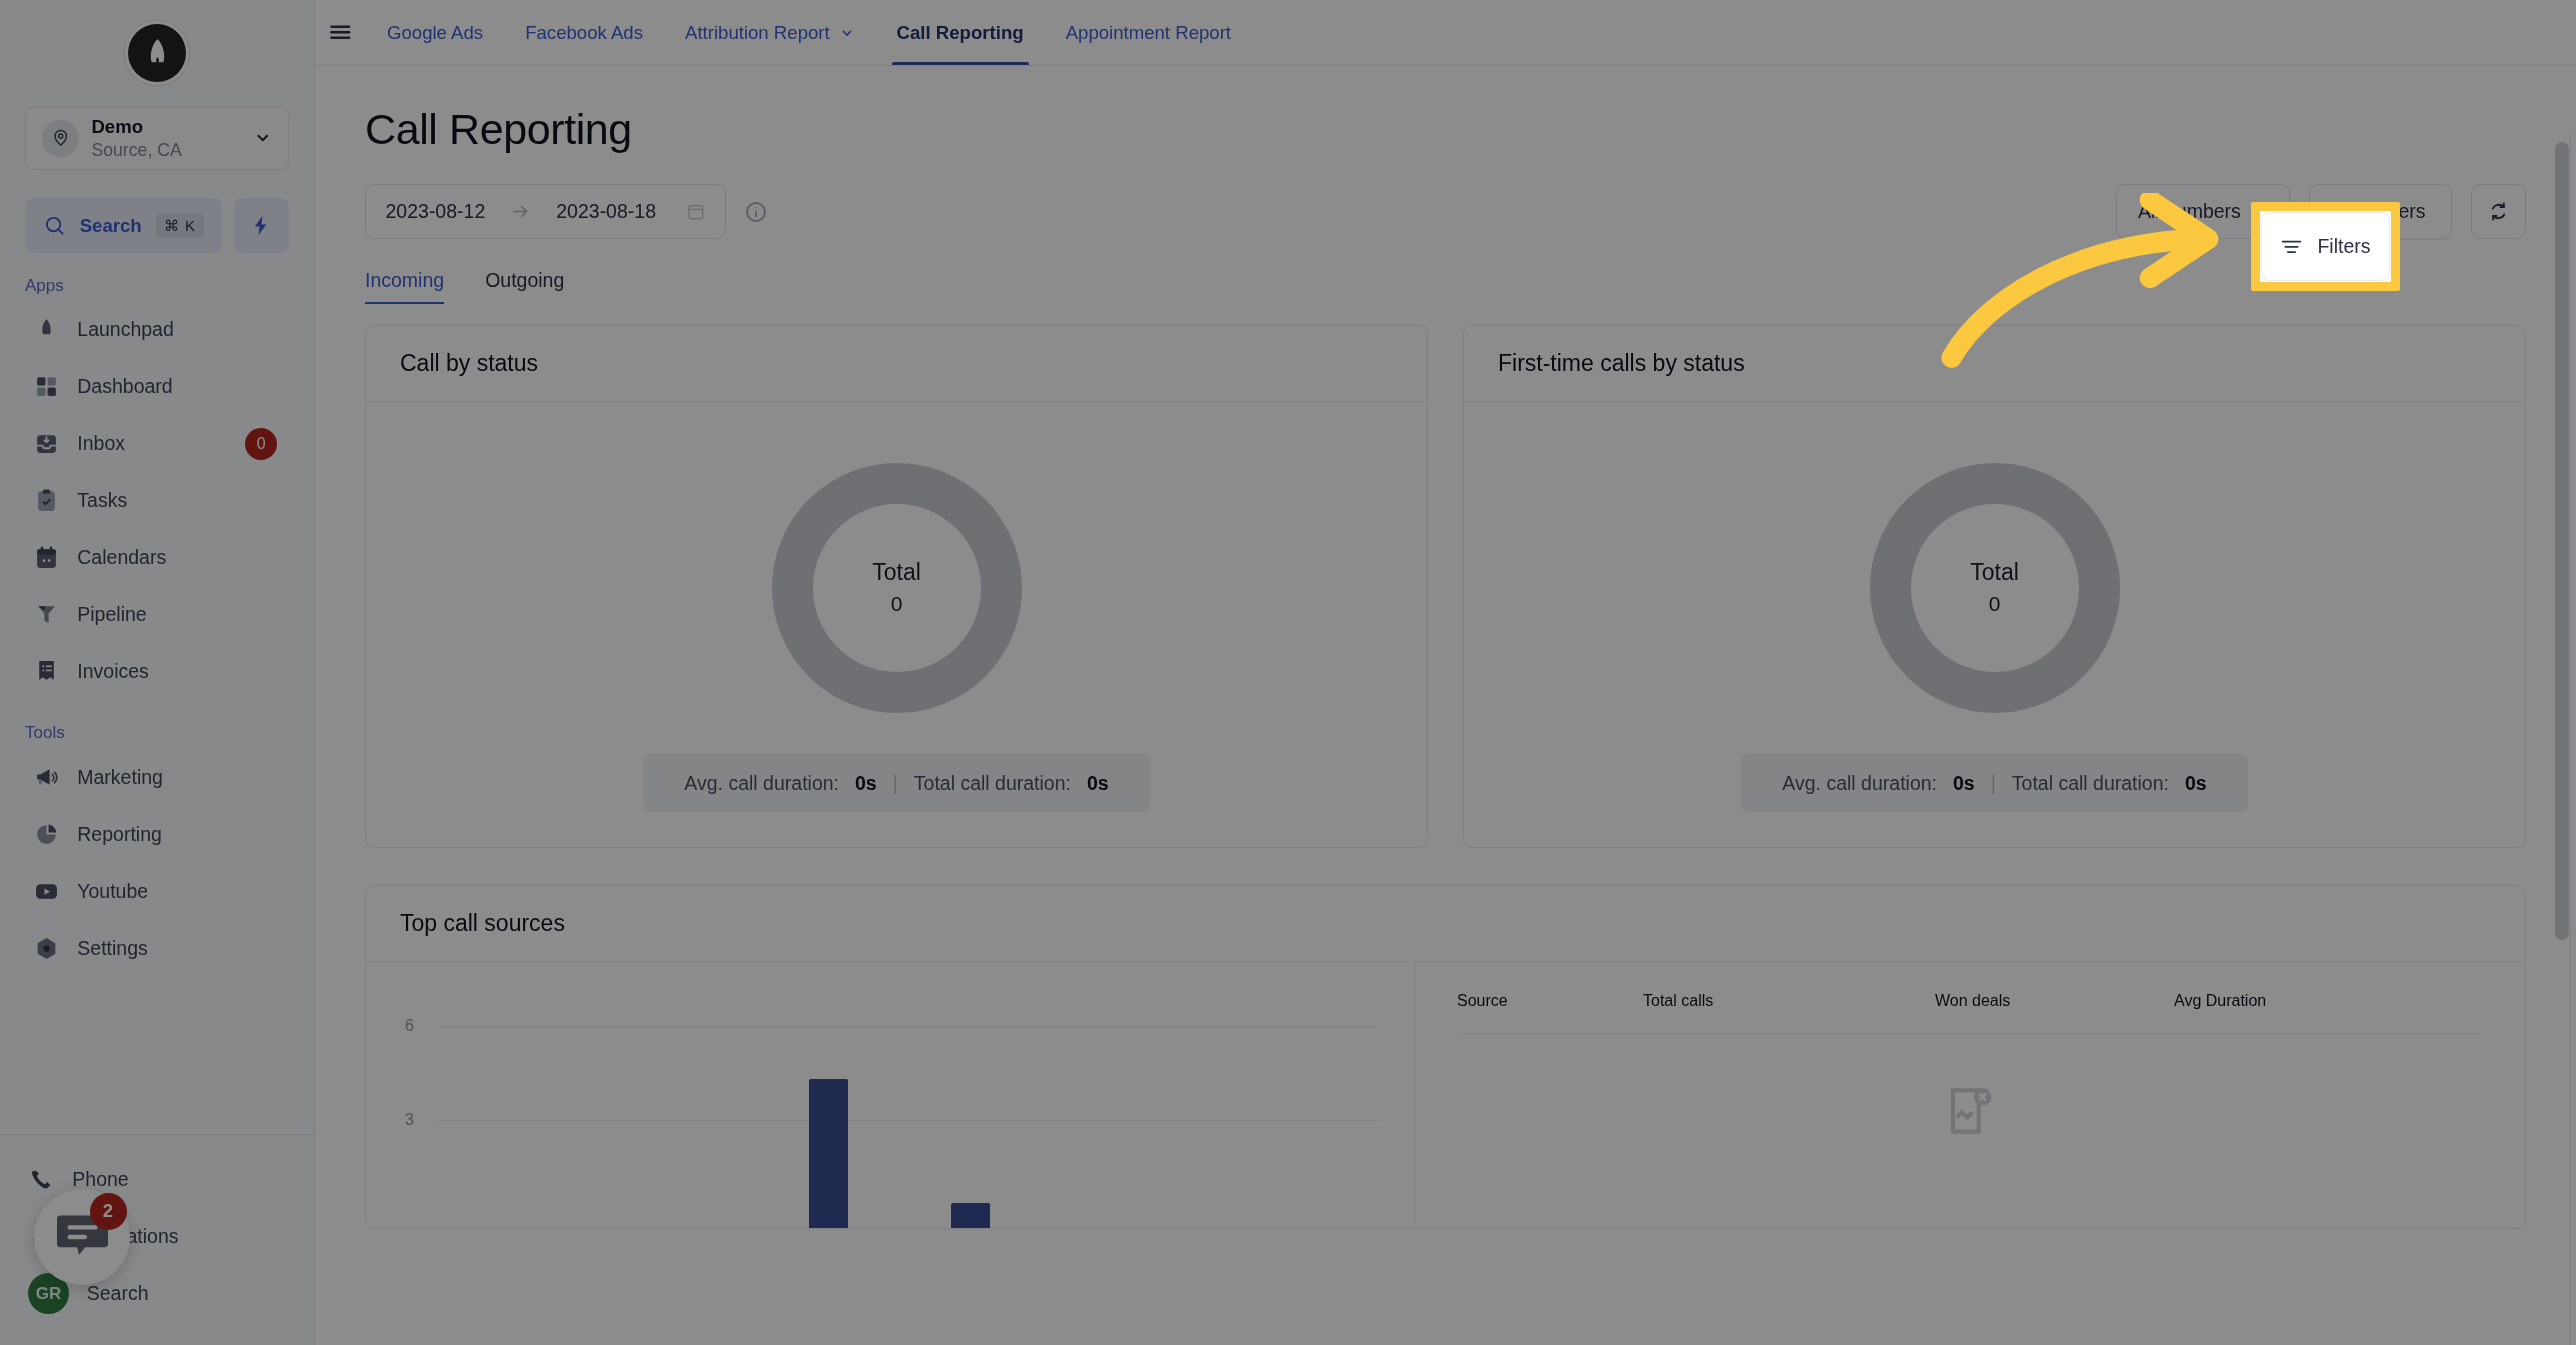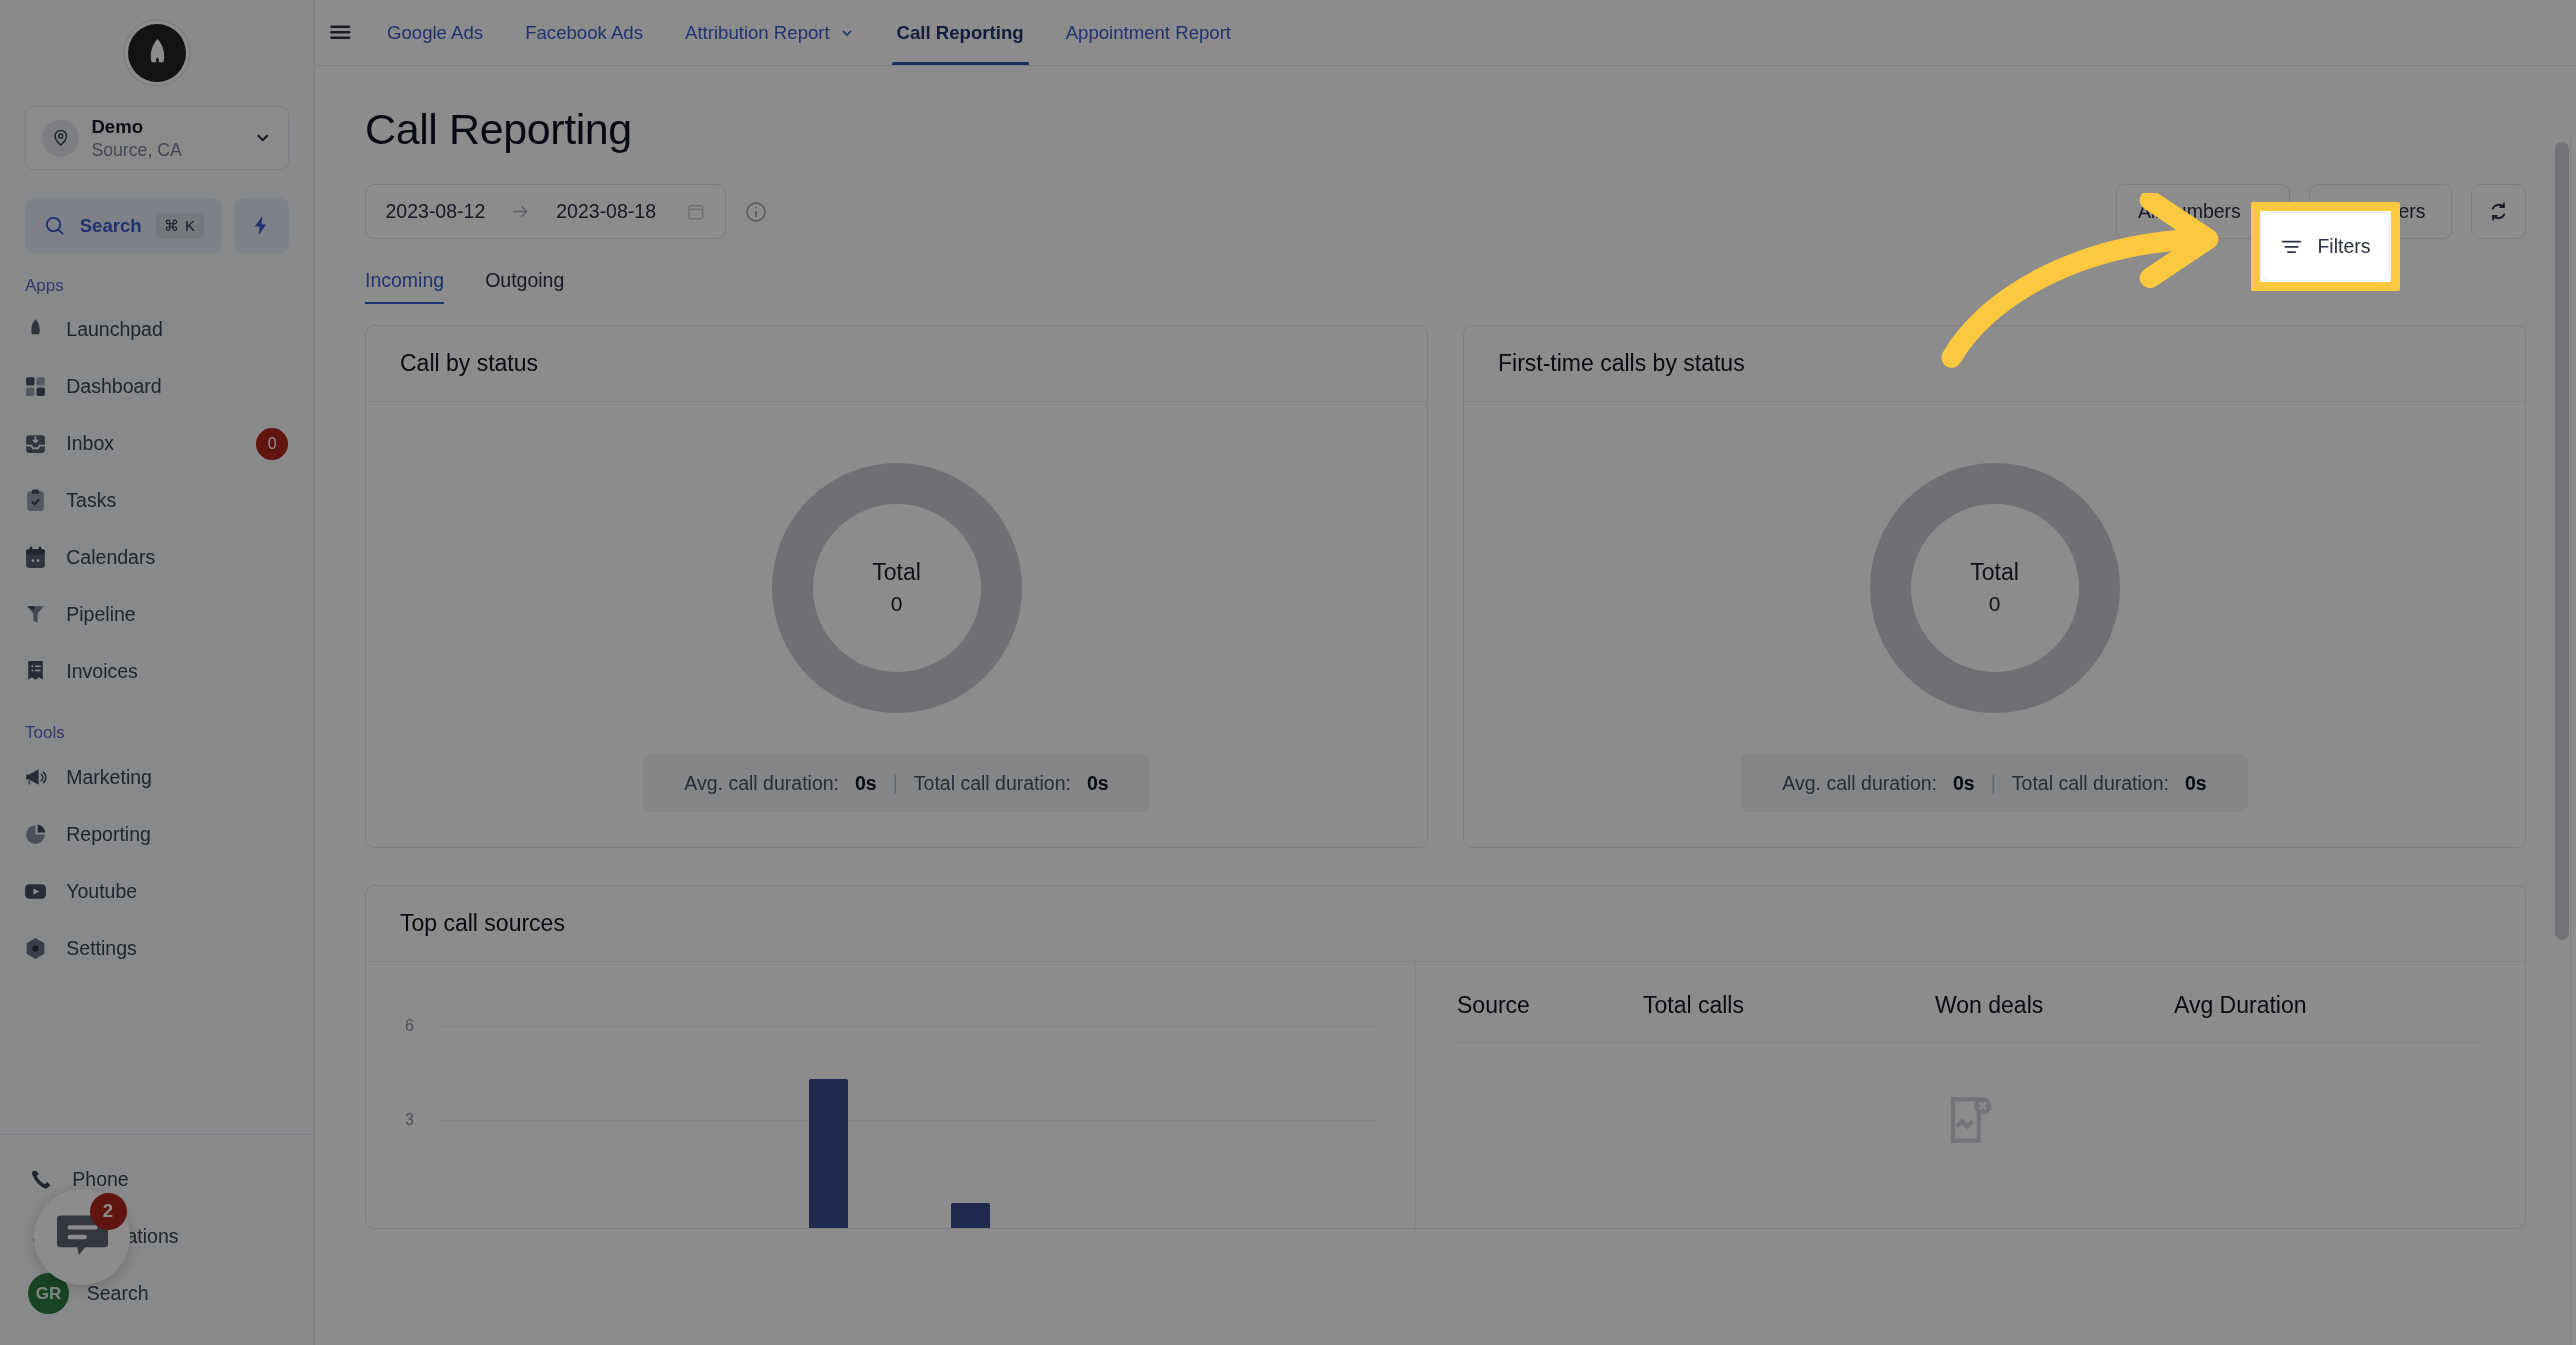--- a/index.html
+++ b/index.html
@@ -54,21 +54,21 @@
   }
   .bolt-btn {
     width: 55px; height: 55px; background:#e8ecf8; border-radius: 8.9px;
     display:flex; align-items:center; justify-content:center; flex:0 0 auto;
   }
   .bolt-btn svg { width: 23px; height: 23px; }
 
   .section-label {
     font-size: 17px; color:#5a6ac0; padding: 23px 0 5.3px 25px; font-weight: 400;
   }
-  .nav { padding: 0 8px; }
+  .nav { padding: 0 19px; }
   .nav-item {
     height: 57px; display:flex; align-items:center; gap: 17.7px;
     padding: 0 14px; border-radius: 7px; position: relative;
   }
   .nav-icon { width: 26.6px; height: 26.6px; flex:0 0 auto; display:flex; align-items:center; justify-content:center; }
   .nav-icon svg { width: 25px; height: 25px; }
   .nav-label { font-size: 19.5px; color:#3c4456; }
   .badge-red {
     position:absolute; right: 17.7px; top: 50%; transform: translateY(-50%);
     min-width: 32px; height: 32px; border-radius: 16px; background:#b3261e; color:#fff;
@@ -193,21 +193,21 @@
 
   .wide-card { margin: 37px 50px 0; border:0.9px solid #e6e8ee; border-radius:8.9px; background:#fff; overflow:hidden; }
   .wide-body { display:flex; min-height: 266px; }
   .chart-pane { flex: 0 0 1050px; border-right:0.9px solid #eceef3; position: relative; padding: 46px 35px 0 71px; }
   .axis-lbl { position:absolute; left: 39px; font-size: 16px; color:#8b92a3; }
   .gridline { position:absolute; left: 71px; right: 35px; height:0.9px; background:#eef0f4; }
   .bar { position:absolute; bottom: 0; background:#3b4b91; border-radius: 1.8px 1.8px 0 0; }
 
   .table-pane { flex: 1 1 auto; padding: 30px 41px 0; }
   .thead { display:flex; border-bottom: 0.9px solid #eceef3; padding-bottom: 23px; }
-  .th { font-size: 23px; color:#10131f; }
+  .th { font-size: 16px; color:#10131f; }
   .th.c0 { flex: 0 0 186px; }
   .th.c1 { flex: 0 0 292px; }
   .th.c2 { flex: 0 0 239px; }
   .th.c3 { flex: 1 1 auto; }
   .empty-wrap { display:flex; justify-content:center; padding-top: 46px; }
   .empty-wrap svg { width: 62px; height: 62px; opacity:.45; }
 
   
   .vscroll {
     position:absolute; right: 7px; top: 76px; width: 14px; height: 798px;

